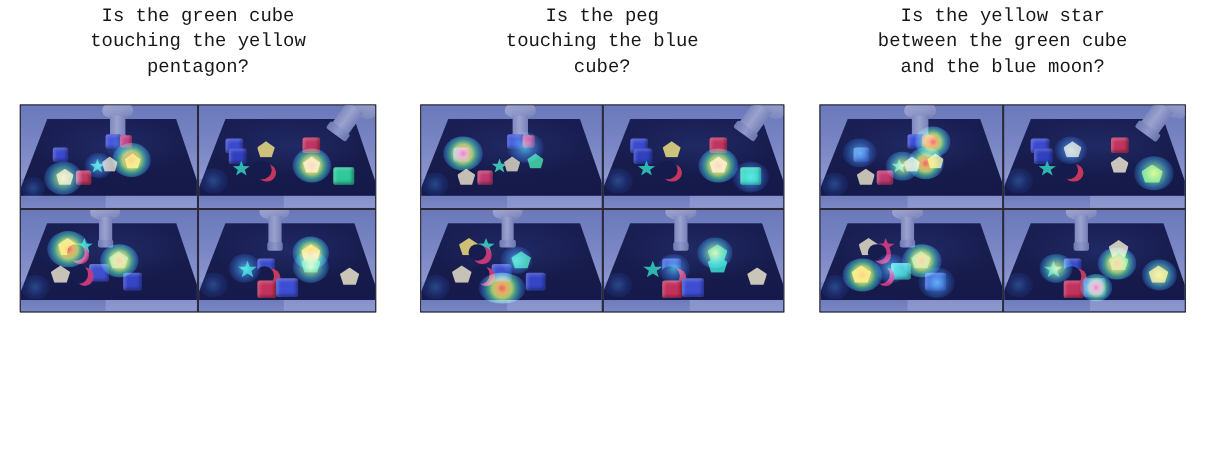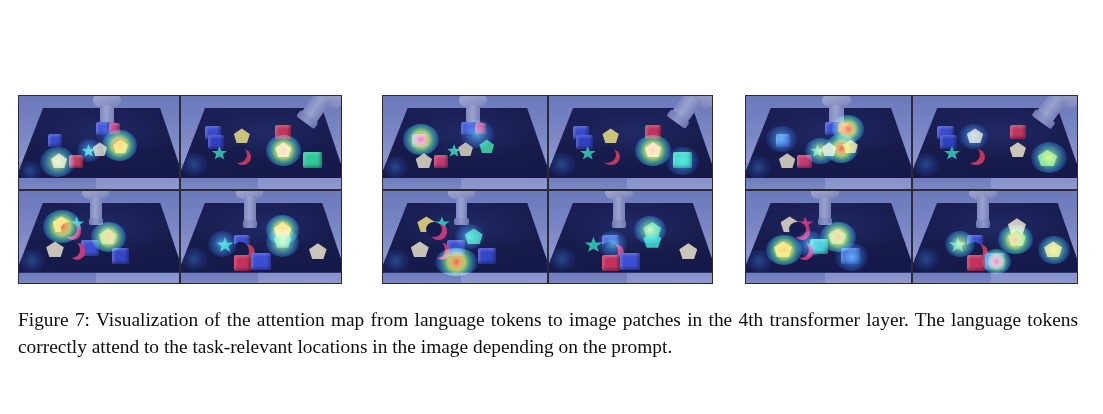--- a/index.html
+++ b/index.html
@@ -94,20 +94,31 @@
            font-family:"Liberation Serif","DejaVu Serif",serif;
            font-size:19.4px;line-height:26.5px;color:#0d0d0d;
            text-align:justify;}
   .caption .fignum{}
 </style>
 </head>
 <body>
 
 <div class="figure-root">
 
+  <div class="prompts">
+    <div class="prompt p1">Is the green cube
+touching the yellow
+pentagon?</div>
+    <div class="prompt p2">Is the peg
+touching the blue
+cube?</div>
+    <div class="prompt p3">Is the yellow star
+between the green cube
+and the blue moon?</div>
+  </div>
 
   <div class="group g1">
 
     <div class="panel">
       <div class="scene">
         <div class="bg-upper"></div>
         <div class="bg-lower">
             <div class="seam"></div>
           </div>
         <div class="table">
@@ -484,15 +495,14 @@
         <div class="obj pent" style="left:80%;top:55%;width:11%;height:17%;background:#cfc278;"></div>
         <div class="heat hot" style="left:52%;top:37%;width:21%;height:32%;"></div>
         <div class="heat warm" style="left:76%;top:49%;width:20%;height:30%;"></div>
         <div class="heat warm" style="left:20%;top:44%;width:18%;height:28%;"></div>
         <div class="heat hot" style="left:42%;top:63%;width:18%;height:27%;"></div>
         <div class="heat faint" style="left:0%;top:62%;width:16%;height:24%;"></div>
       </div>
     </div>
   </div>
 
-  <div class="caption"><span class="fignum">Figure 7:</span> <span>Visualization of the attention map from language tokens to image patches in the 4th transformer layer. The language tokens correctly attend to the task-relevant locations in the image depending on the prompt.</span></div>
 
 </div>
 
 </body></html>

